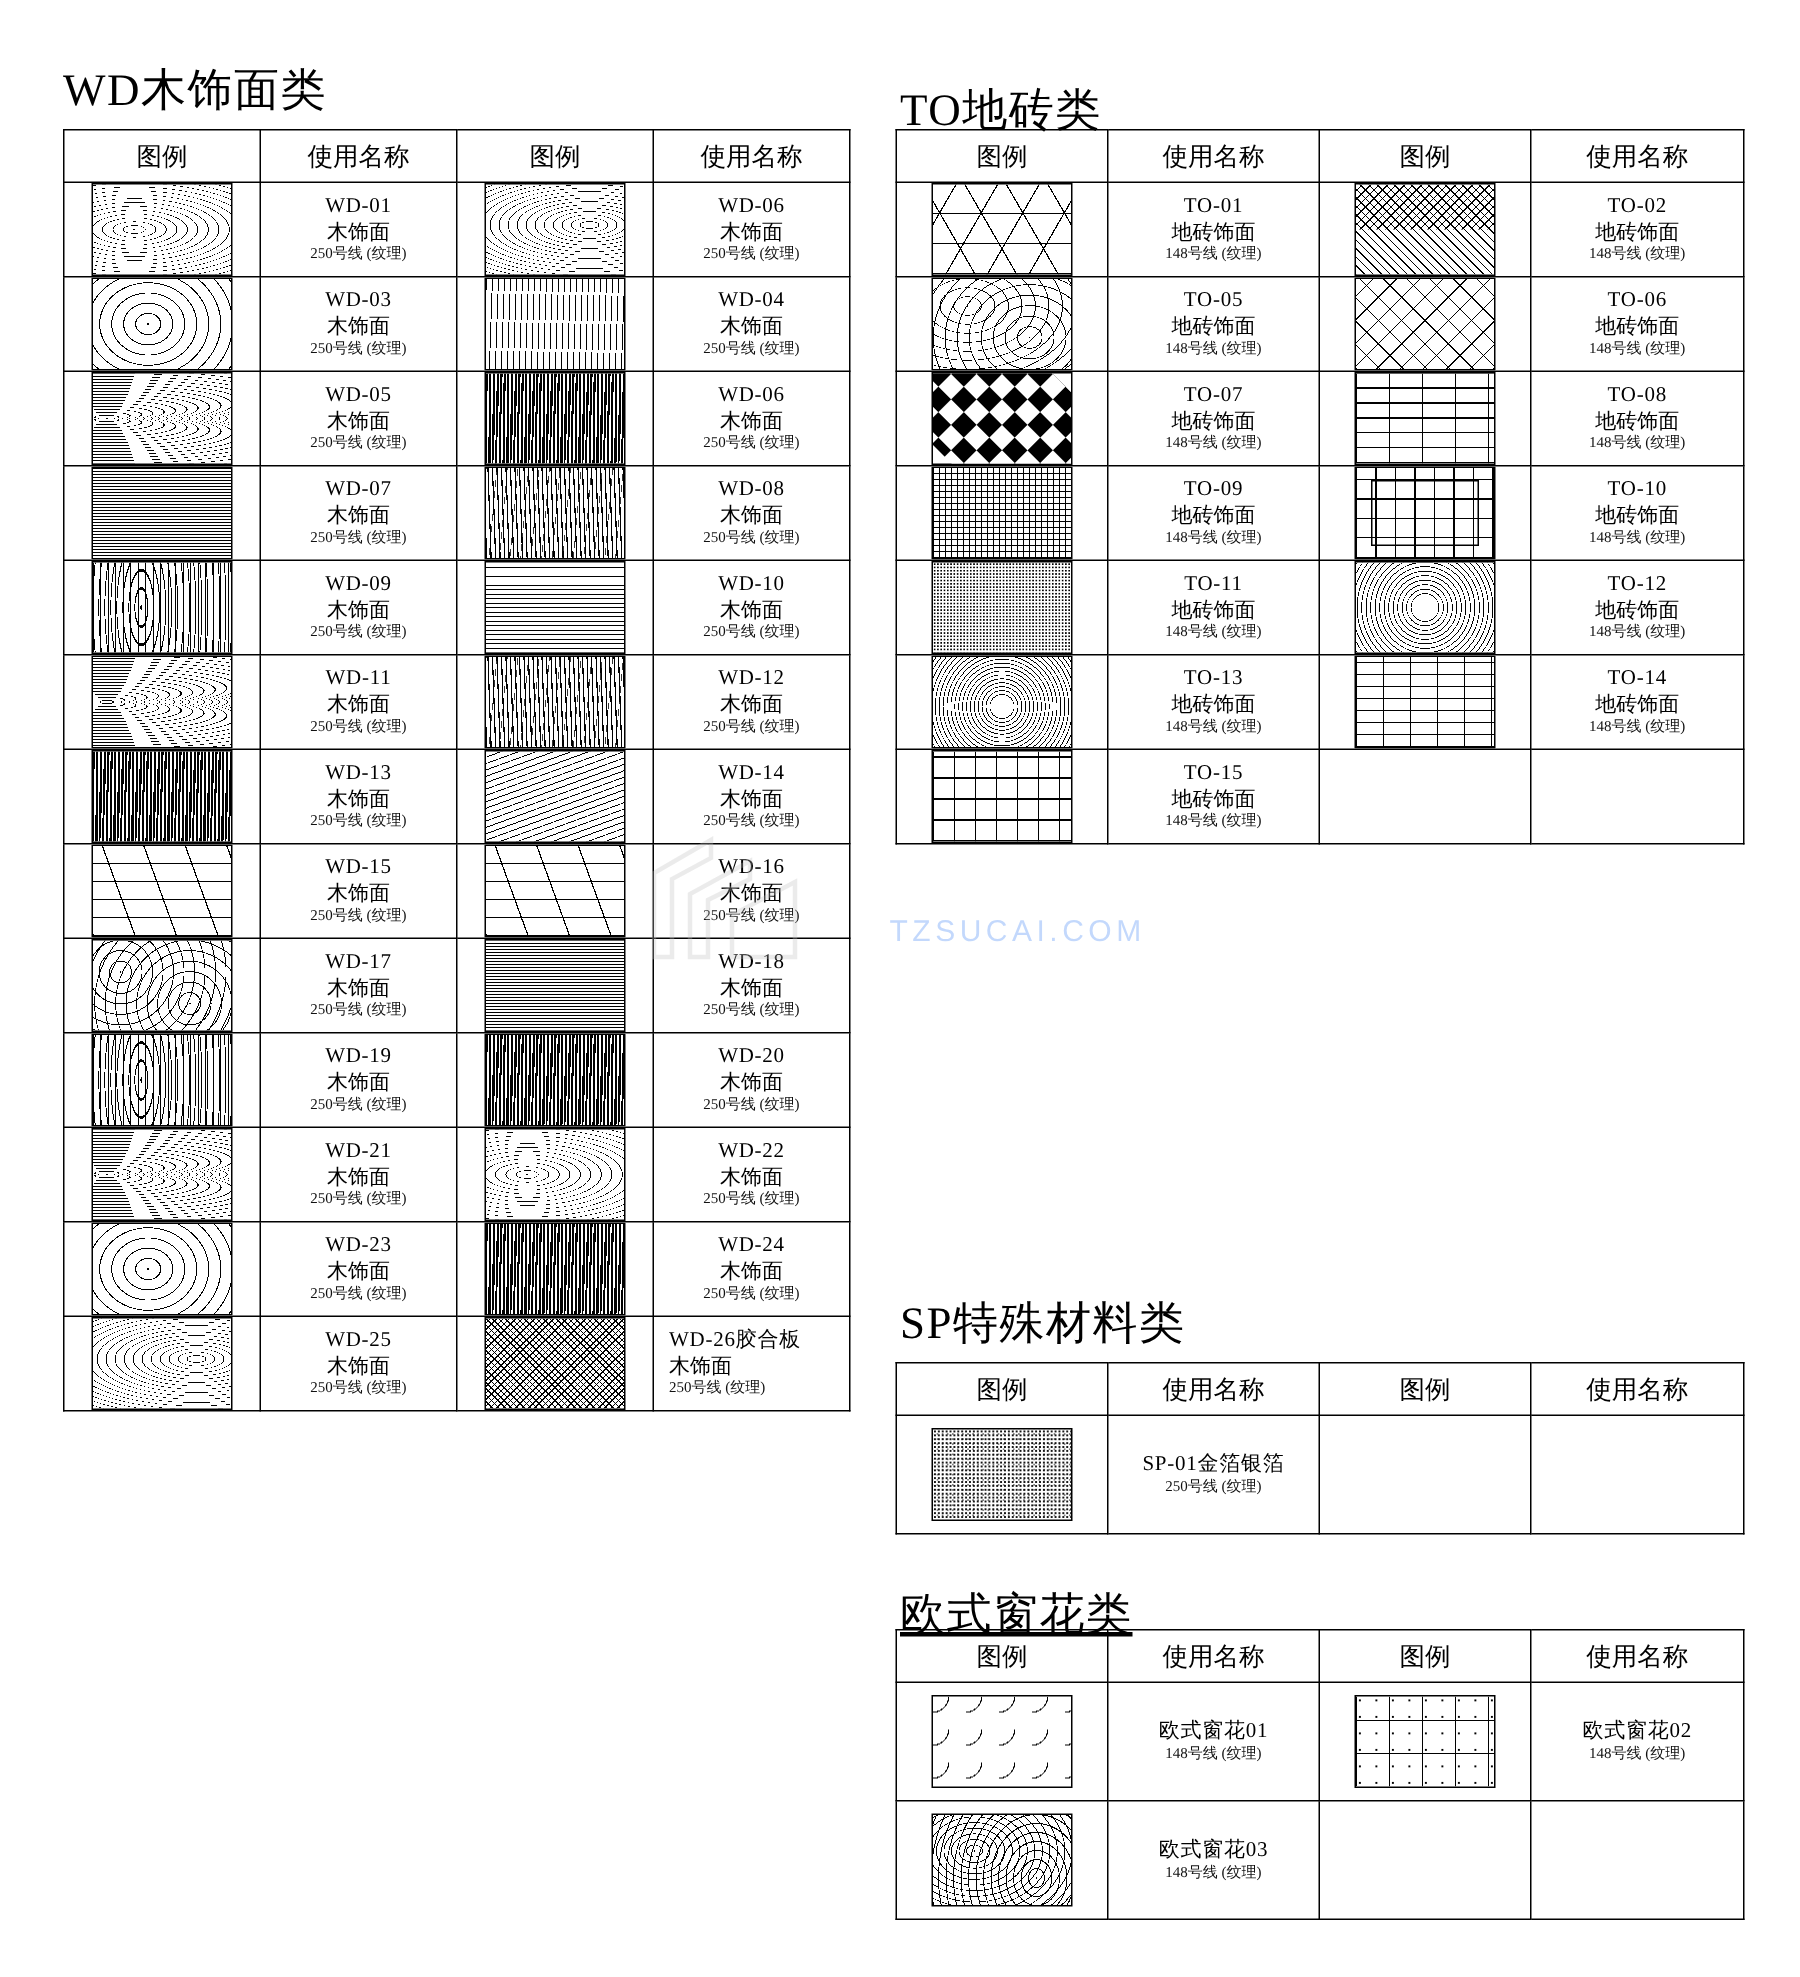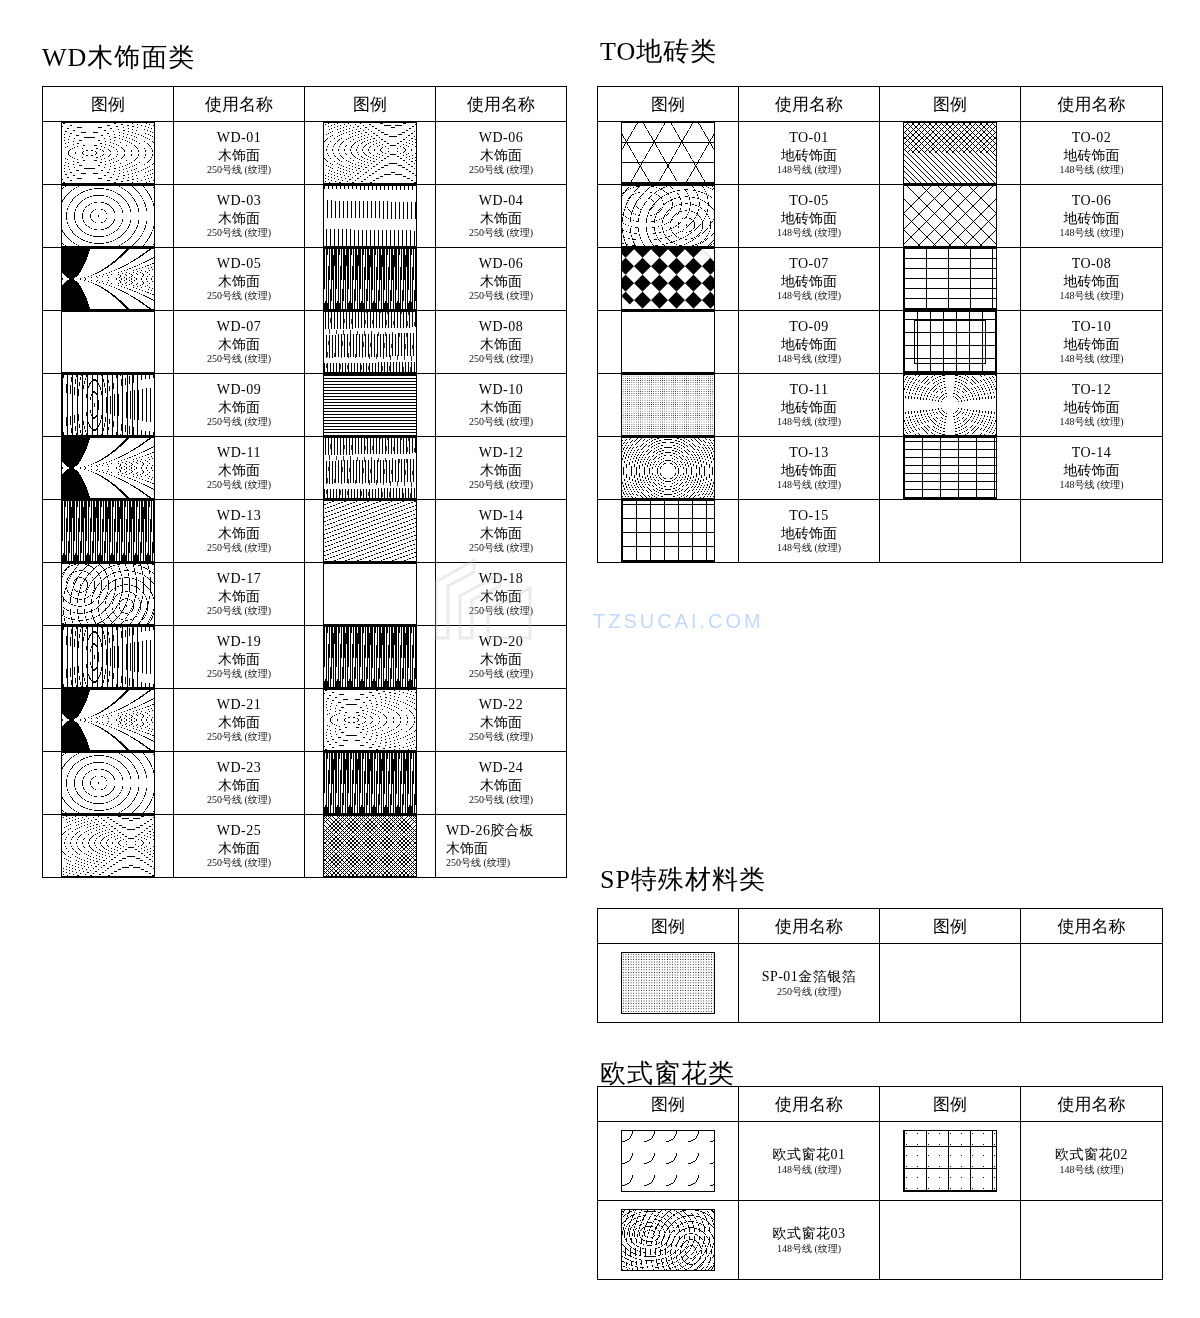--- a/index.html
+++ b/index.html
@@ -10,29 +10,29 @@
     color:#000;
     position:relative;
     overflow:hidden;
   }
   .sheet{position:relative;width:1200px;height:1318px;}
 
   
   .h-title{
     position:absolute;
     font-family:"Liberation Serif", serif;
-    font-size:26px;
+    font-size:30px;
     font-weight:400;
     letter-spacing:1px;
     white-space:nowrap;
   }
   #title-wd{left:42px;top:40px;}
-  #title-to{left:600px;top:34px;}
+  #title-to{left:600px;top:53px;}
   #title-sp{left:600px;top:862px;}
-  #title-eu{left:600px;top:1056px;}
+  #title-eu{left:600px;top:1056px;text-decoration:underline;}
 
   
   table{border-collapse:collapse;position:absolute;table-layout:fixed;}
   td{
     border:1px solid #000;
     text-align:center;
     vertical-align:middle;
     padding:0;
   }
   .hdr{
@@ -381,20 +381,46 @@
             <div class="nm">
               <span class="code">WD-14</span>
               <span class="use">木饰面</span>
               <span class="spec">250号线 (纹理)</span>
             </div>
           </td>
     </tr>
     <tr>
       <td>
             <div class="sw">
+              <i class="p-plank"></i>
+            </div>
+          </td>
+      <td>
+            <div class="nm">
+              <span class="code">WD-15</span>
+              <span class="use">木饰面</span>
+              <span class="spec">250号线 (纹理)</span>
+            </div>
+          </td>
+      <td>
+            <div class="sw">
+              <i class="p-plank"></i>
+            </div>
+          </td>
+      <td>
+            <div class="nm">
+              <span class="code">WD-16</span>
+              <span class="use">木饰面</span>
+              <span class="spec">250号线 (纹理)</span>
+            </div>
+          </td>
+    </tr>
+    <tr>
+      <td>
+            <div class="sw">
               <i class="p-circles"></i>
             </div>
           </td>
       <td>
             <div class="nm">
               <span class="code">WD-17</span>
               <span class="use">木饰面</span>
               <span class="spec">250号线 (纹理)</span>
             </div>
           </td>

